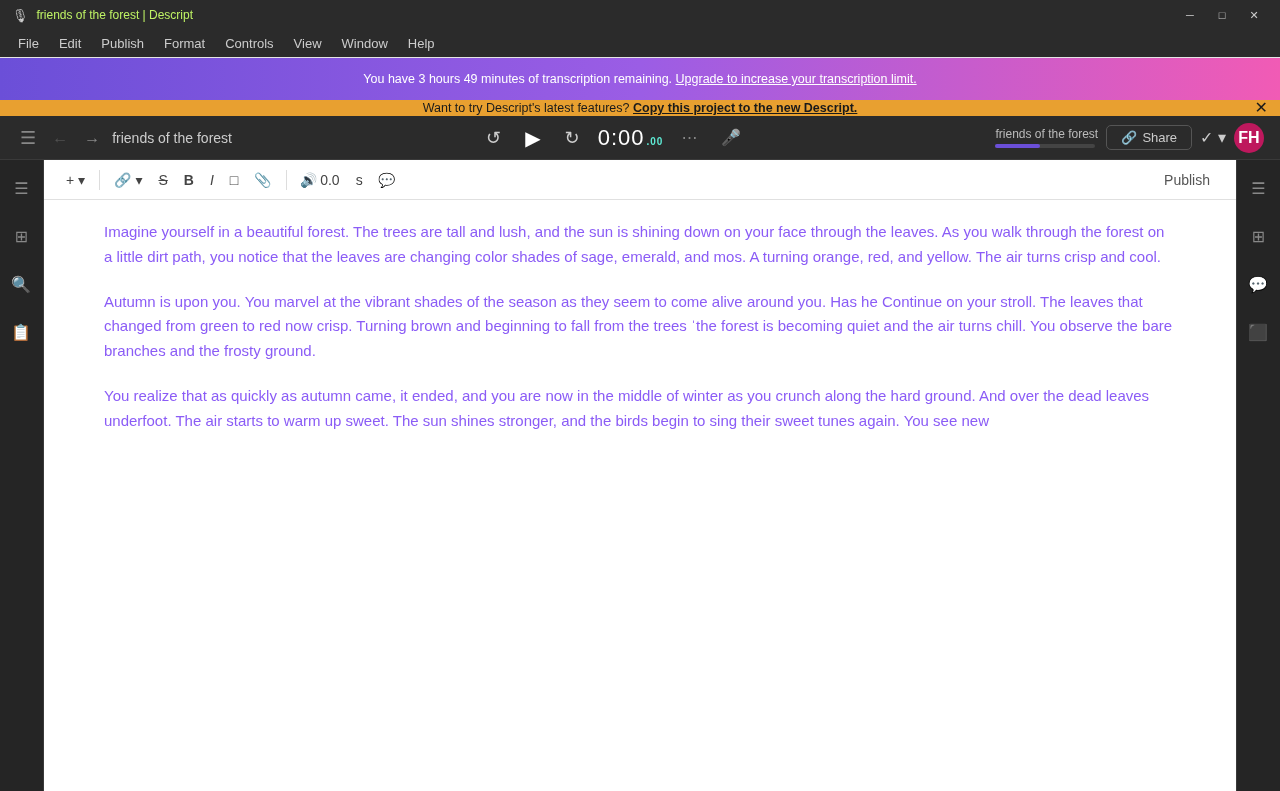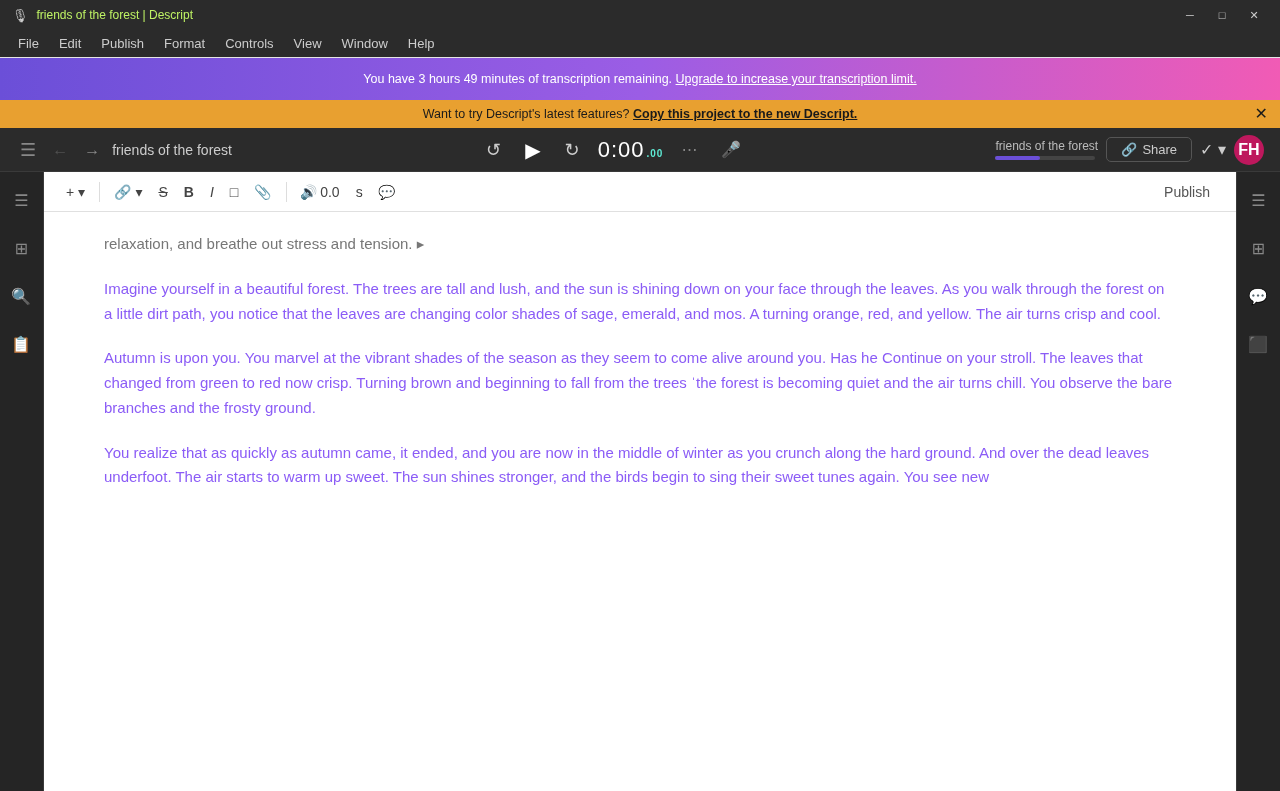--- a/index.html
+++ b/index.html
@@ -64,21 +64,21 @@
       background: linear-gradient(90deg, #6b4fd8, #9b5de5, #f15bb5);
       display: flex;
       align-items: center;
       justify-content: center;
       font-size: 12.5px;
       color: #fff;
       position: relative;
     }
     .banner-purple a { color: #fff; text-decoration: underline; }
     .banner-orange {
-      height: 28px;
+      height: 16px;
       background: #e8a030;
       display: flex;
       align-items: center;
       justify-content: center;
       font-size: 12.5px;
       color: #1a1a1a;
       position: relative;
     }
     .banner-orange a { color: #1a1a1a; text-decoration: underline; font-weight: 600; }
     .banner-close {
@@ -418,23 +418,20 @@
       <button class="fmt-btn">□</button>
       <button class="fmt-btn">📎</button>
       <div class="fmt-separator"></div>
       <button class="fmt-btn">🔊 <span>0.0</span></button>
       <button class="fmt-btn">s</button>
       <button class="fmt-btn">💬</button>
       <button class="publish-btn">Publish</button>
     </div>
 
     <div class="text-content">
-      <p class="fade-top" style="color:#777;">
-        relaxation, and breathe out stress and tension. ▸
-      </p>
       <p>
         Imagine yourself in a beautiful forest. The trees are tall and lush, and the sun is shining down on your face through the leaves. As you walk through the forest on a little dirt path, you notice that the leaves are changing color shades of sage, emerald, and mos. A turning orange, red, and yellow. The air turns crisp and cool.
       </p>
       <p>
         Autumn is upon you. You marvel at the vibrant shades of the season as they seem to come alive around you. Has he Continue on your stroll. The leaves that changed from green to red now crisp. Turning brown and beginning to fall from the trees ˈthe forest is becoming quiet and the air turns chill. You observe the bare branches and the frosty ground.
       </p>
       <p>
         You realize that as quickly as autumn came, it ended, and you are now in the middle of winter as you crunch along the hard ground. And over the dead leaves underfoot. The air starts to warm up sweet. The sun shines stronger, and the birds begin to sing their sweet tunes again. You see new
       </p>
     </div>

